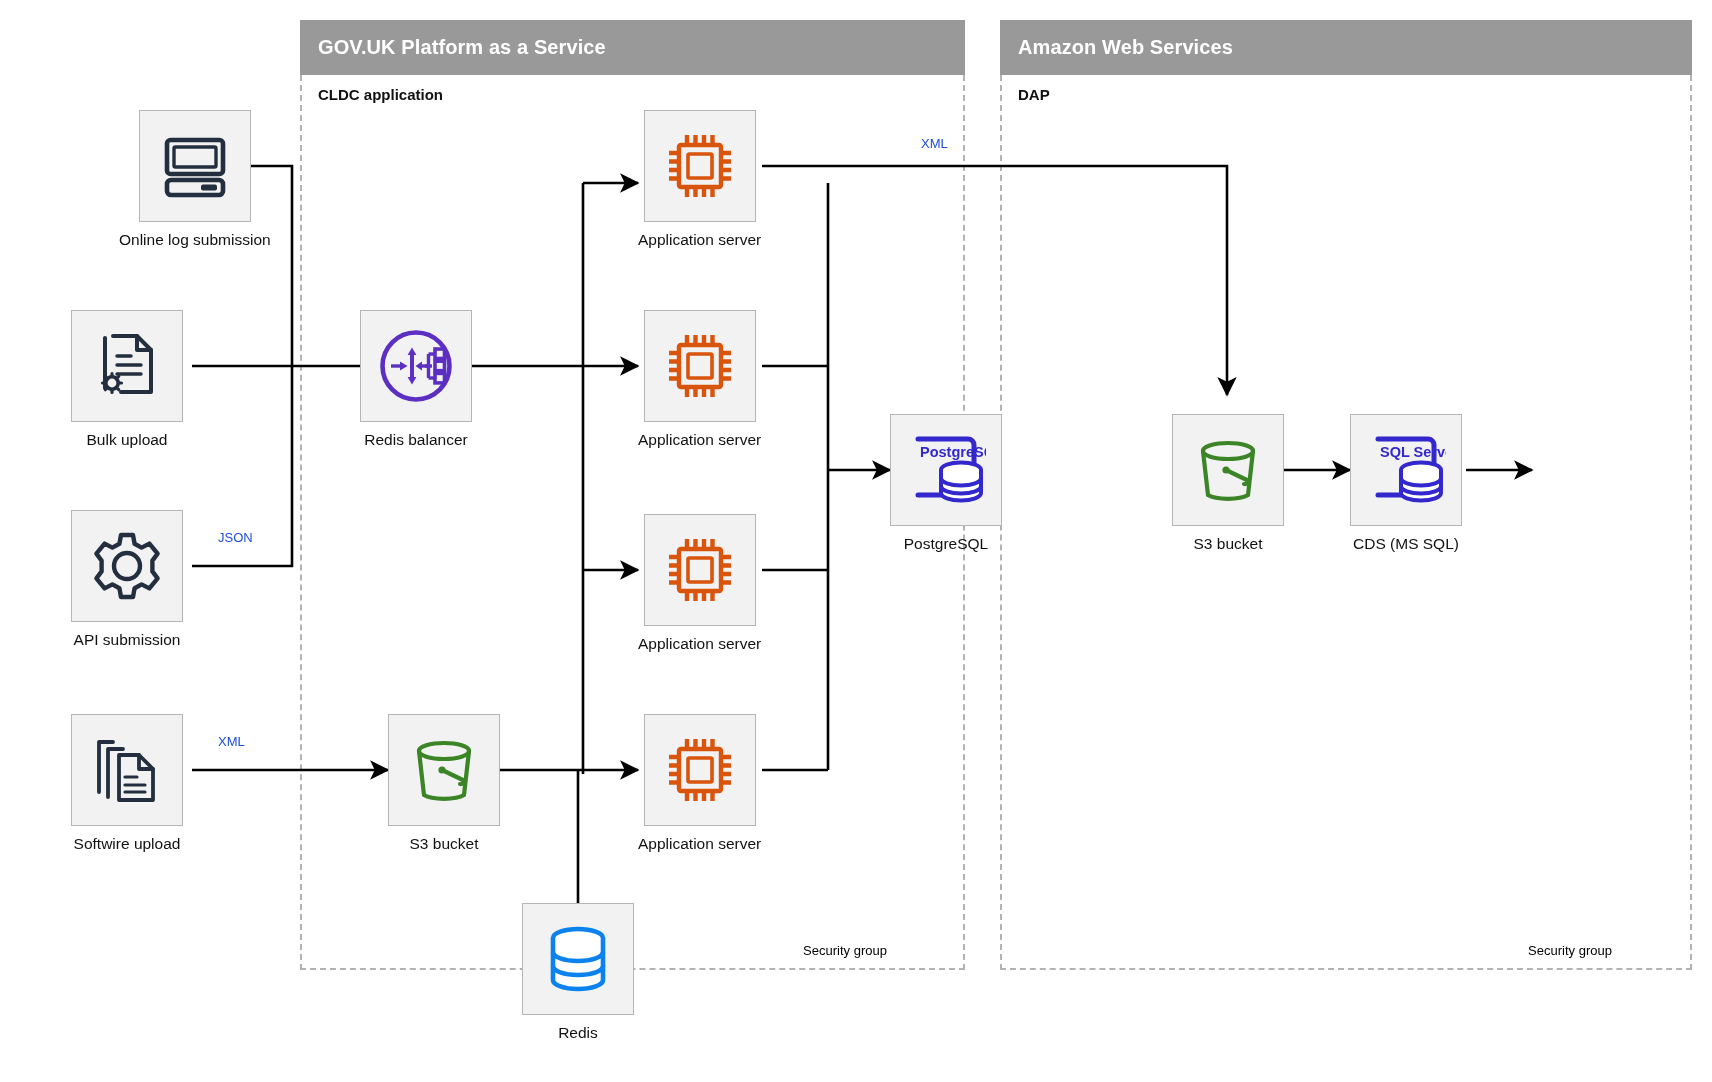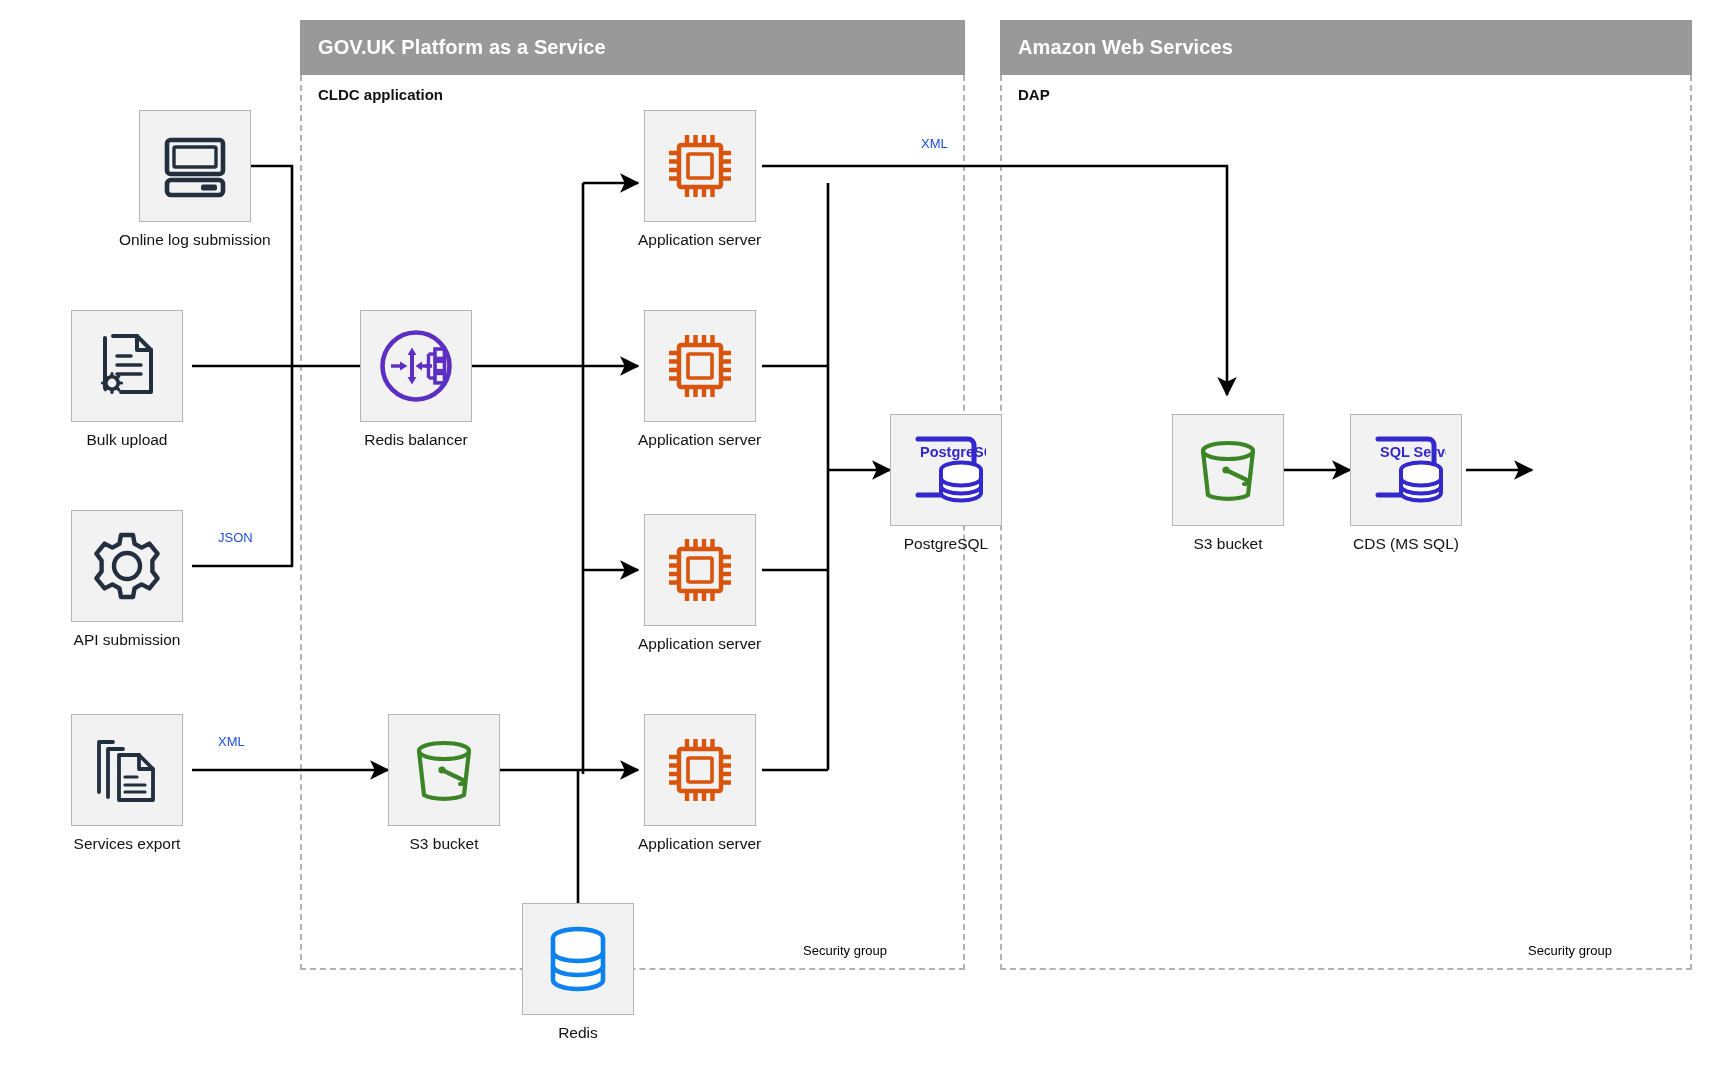--- a/index.html
+++ b/index.html
@@ -210,21 +210,21 @@
           <path d="M 22 8 L 8 8 L 8 58"></path>
           <path d="M 32 15 L 17 15 L 17 63"></path>
           <path d="M 28 21 L 48 21 L 62 35 L 62 66 L 28 66 Z"></path>
           <path d="M 48 21 L 48 35 L 62 35"></path>
           <path d="M 34 43 L 46 43" stroke-width="3.2"></path>
           <path d="M 34 51 L 54 51" stroke-width="3.2"></path>
           <path d="M 34 58 L 54 58" stroke-width="3.2"></path>
         </g>
       </svg>
     </div>
-    <div class="node-label">Services export</div>
+    <div class="node-label">Softwire upload</div>
   </div>
 
   <div class="node" style="left:360px; top:310px;">
     <div class="node-box">
       <svg width="78" height="78" viewBox="0 0 78 78">
         <circle cx="39" cy="39" r="33.5" fill="none" stroke="#5c2fc2" stroke-width="4.6"></circle>
         <g fill="#5c2fc2" stroke="#5c2fc2" stroke-width="3.4" stroke-linejoin="miter">
 
           <path d="M 14 39 L 24 39" fill="none"></path>
           <path d="M 23 34.5 L 30.5 39 L 23 43.5 Z" stroke="none"></path>

